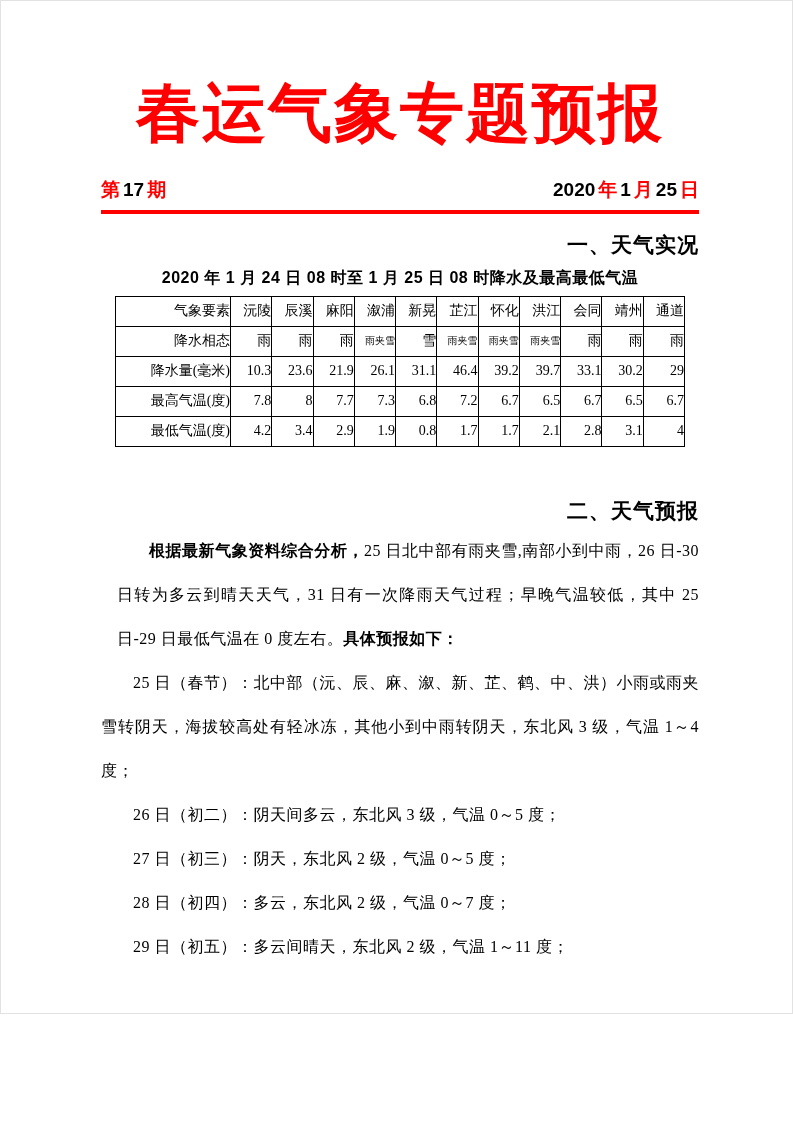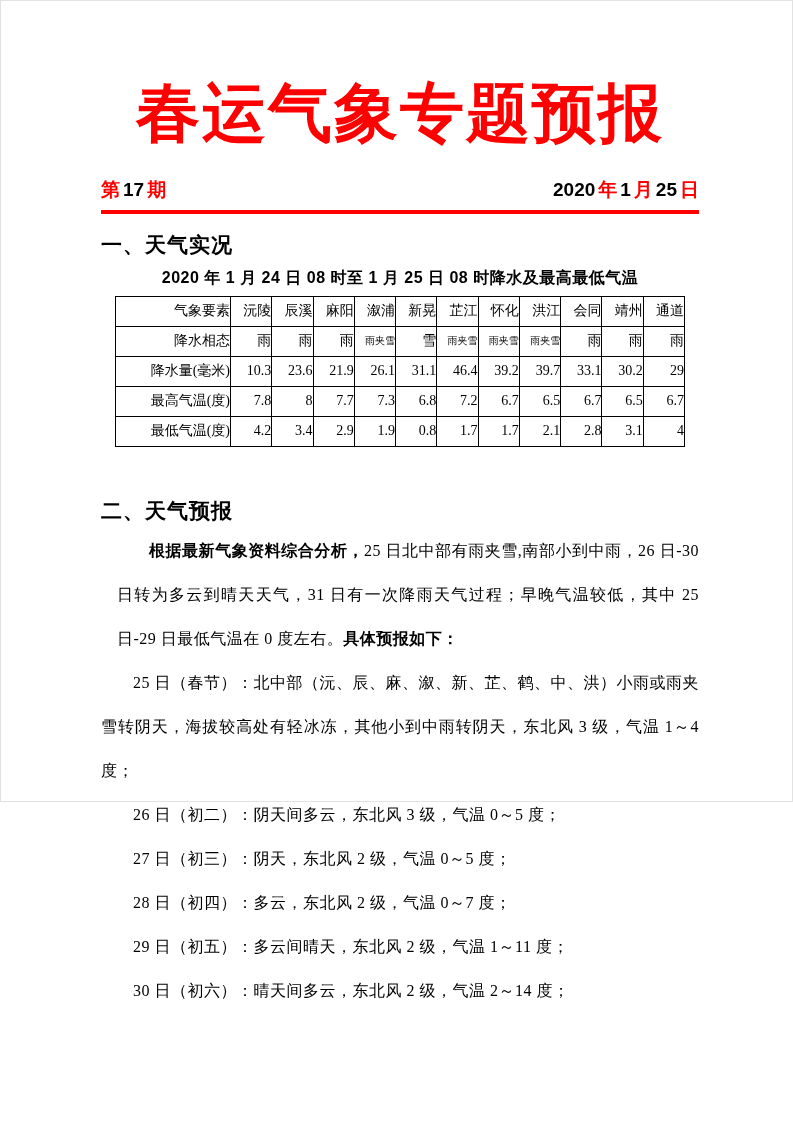--- a/index.html
+++ b/index.html
@@ -4,21 +4,21 @@
 <style>
   * { margin: 0; padding: 0; box-sizing: border-box; }
   html, body { background: #ffffff; }
   body {
     width: 793px; height: 1122px;
     font-family: "Liberation Serif", "DejaVu Serif", serif;
     color: #000;
     position: relative;
   }
   .page {
-    width: 793px; height: 802px;
+    width: 793px; height: 1014px;
     border: 1px solid #e2e2e2;
     padding: 58px 93px 20px 100px;
     background: #fff;
   }
   .doc-title {
     font-family: "Liberation Serif", "DejaVu Serif", serif;
     font-size: 64px;
     font-weight: bold;
     color: #ff0000;
     text-align: center;
@@ -44,20 +44,21 @@
     height: 4px;
     background: #ff0000;
     margin-top: 7px;
   }
   .section-heading {
     font-family: "Liberation Sans", "DejaVu Sans", sans-serif;
     font-size: 21px;
     font-weight: bold;
     margin-top: 17px;
     letter-spacing: 1px;
+    text-align: right;
   }
   .table-caption {
     font-family: "Liberation Sans", "DejaVu Sans", sans-serif;
     font-size: 16px;
     font-weight: bold;
     text-align: center;
     margin-top: 9px;
     letter-spacing: 0.5px;
   }
   table.wx-table {
@@ -196,15 +197,14 @@
 
   <h2 class="section-heading section2-heading">二、天气预报</h2>
 
   <p class="body-text"><span class="b">根据最新气象资料综合分析，</span><span>25 日北中部有雨夹雪,南部小到中雨，26 日-30 日转为多云到晴天天气，31 日有一次降雨天气过程；早晚气温较低，其中 25 日-29 日最低气温在 0 度左右。</span><span class="b">具体预报如下：</span></p>
 
   <p class="forecast-item">25 日（春节）：北中部（沅、辰、麻、溆、新、芷、鹤、中、洪）小雨或雨夹雪转阴天，海拔较高处有轻冰冻，其他小到中雨转阴天，东北风 3 级，气温 1～4 度；</p>
   <p class="forecast-item">26 日（初二）：阴天间多云，东北风 3 级，气温 0～5 度；</p>
   <p class="forecast-item">27 日（初三）：阴天，东北风 2 级，气温 0～5 度；</p>
   <p class="forecast-item">28 日（初四）：多云，东北风 2 级，气温 0～7 度；</p>
   <p class="forecast-item">29 日（初五）：多云间晴天，东北风 2 级，气温 1～11 度；</p>
-  <p class="forecast-item">30 日（初六）：晴天间多云，东北风 2 级，气温 2～14 度；</p>
 
 </div>
 
 </body></html>

